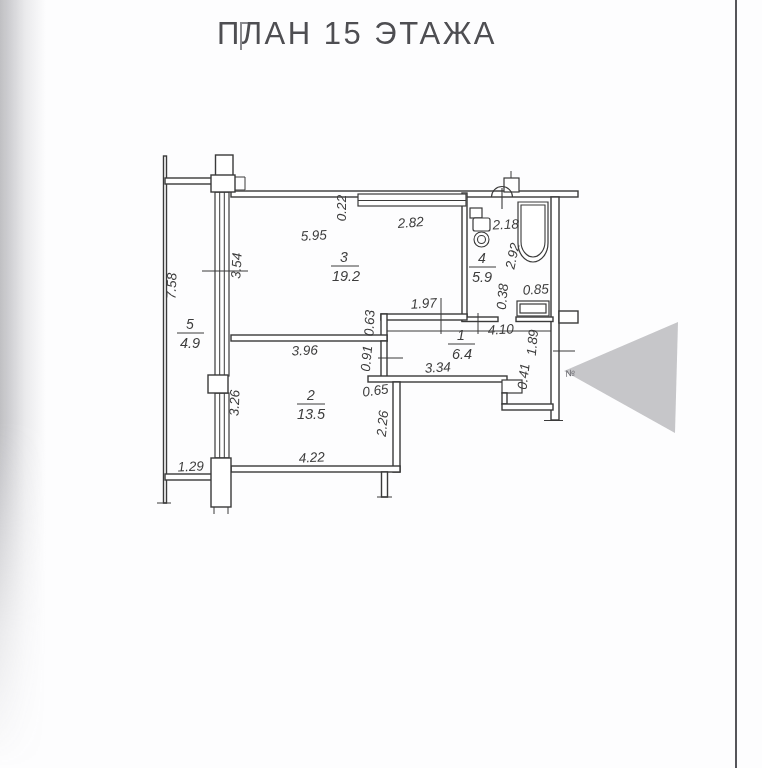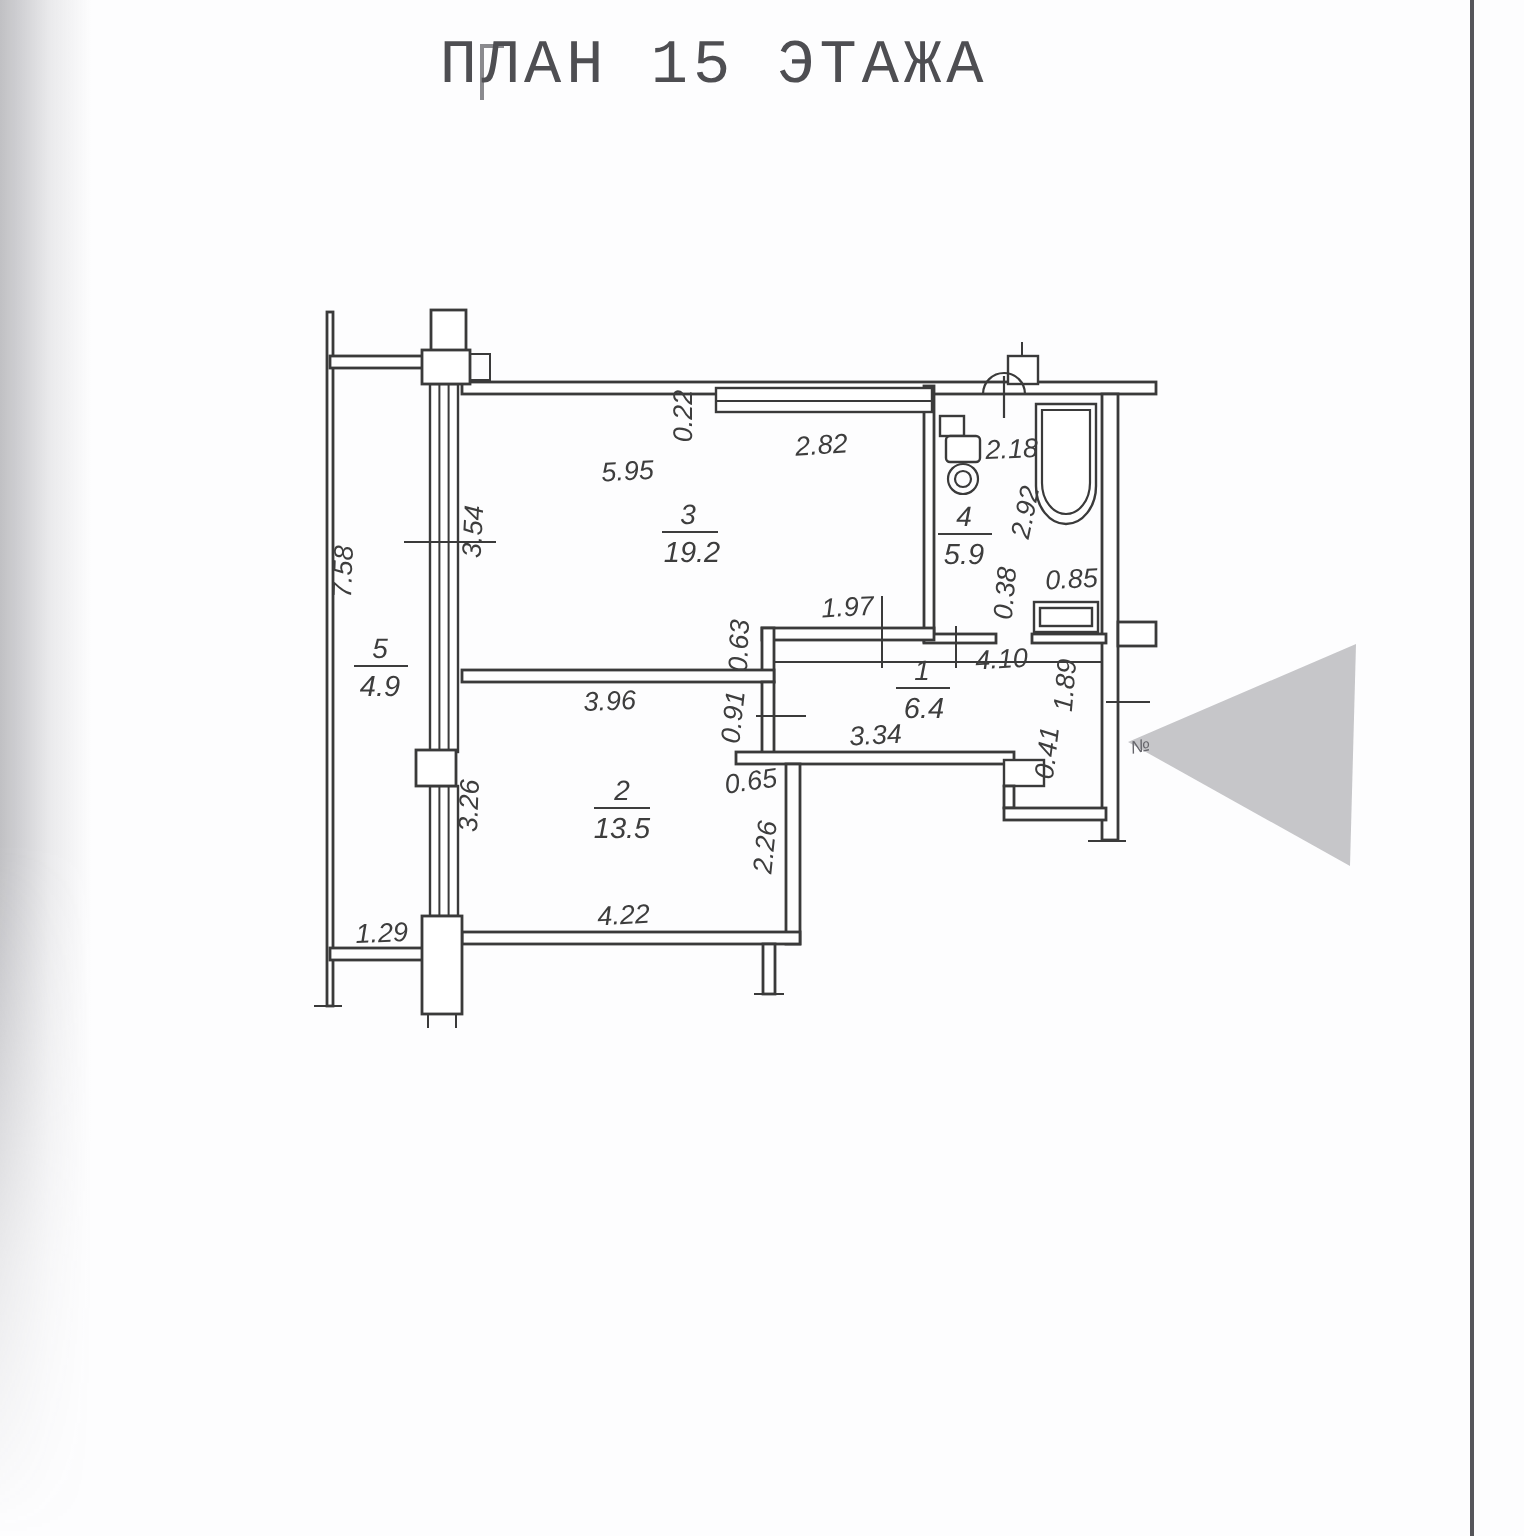--- a/index.html
+++ b/index.html
@@ -20,21 +20,20 @@
   .page-border-right{
     position:absolute;top:0;left:735px;width:2px;height:100%;
     background:#55555a;
   }
   .title{
     position:absolute;left:117px;top:16px;width:480px;
     text-align:center;
     font-size:31px;letter-spacing:2.5px;
     color:#4e4e52;font-weight:400;
     white-space:nowrap;
-    font-family:Liberation Mono, monospace;
   }
   svg text{
     font-family:"Liberation Sans",sans-serif;
     font-style:italic;
     fill:#3d3d3d;
   }
   svg .dim{font-size:13.5px;}
   svg .room-num{font-size:14px;}
   svg .room-area{font-size:14.5px;}
   svg .wall{fill:#ffffff;stroke:#3a3a3a;stroke-width:1.4;}

